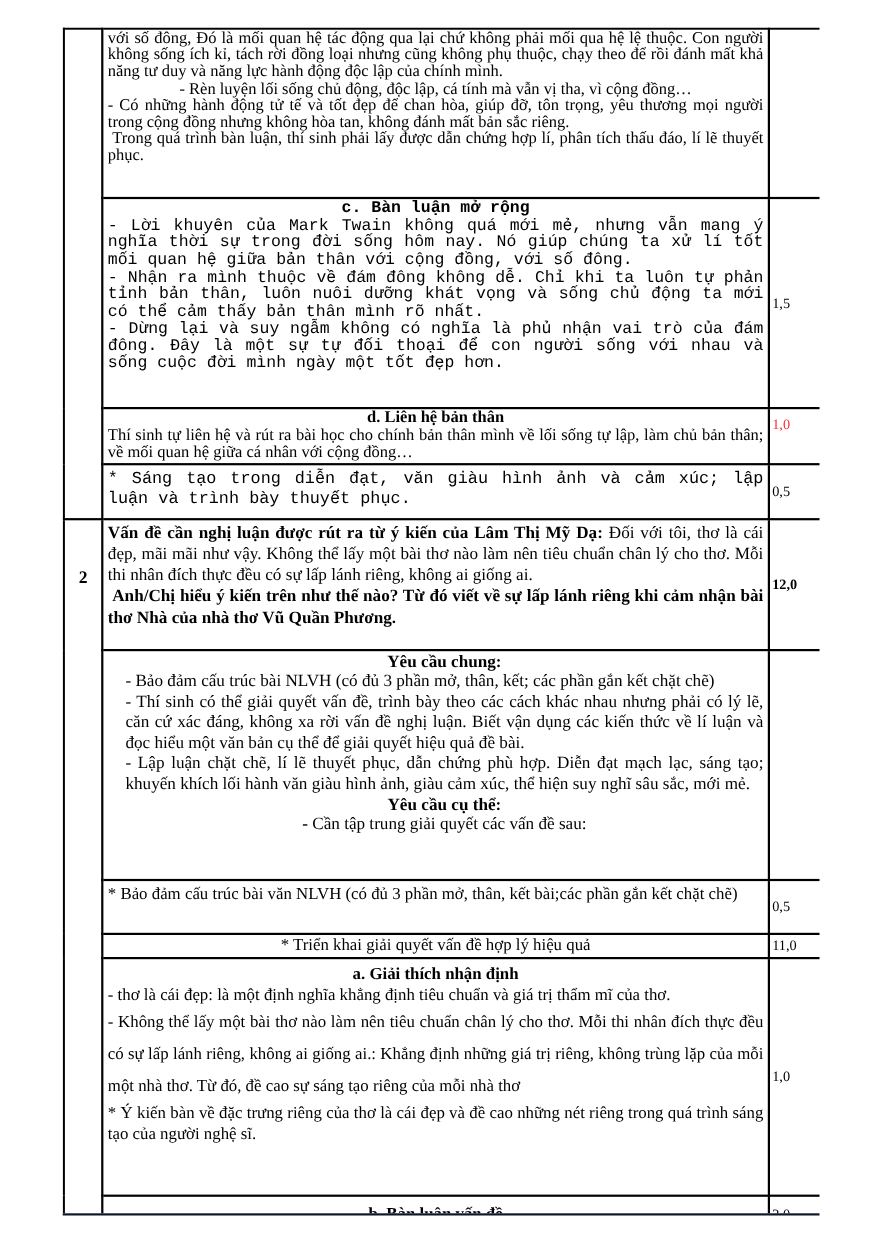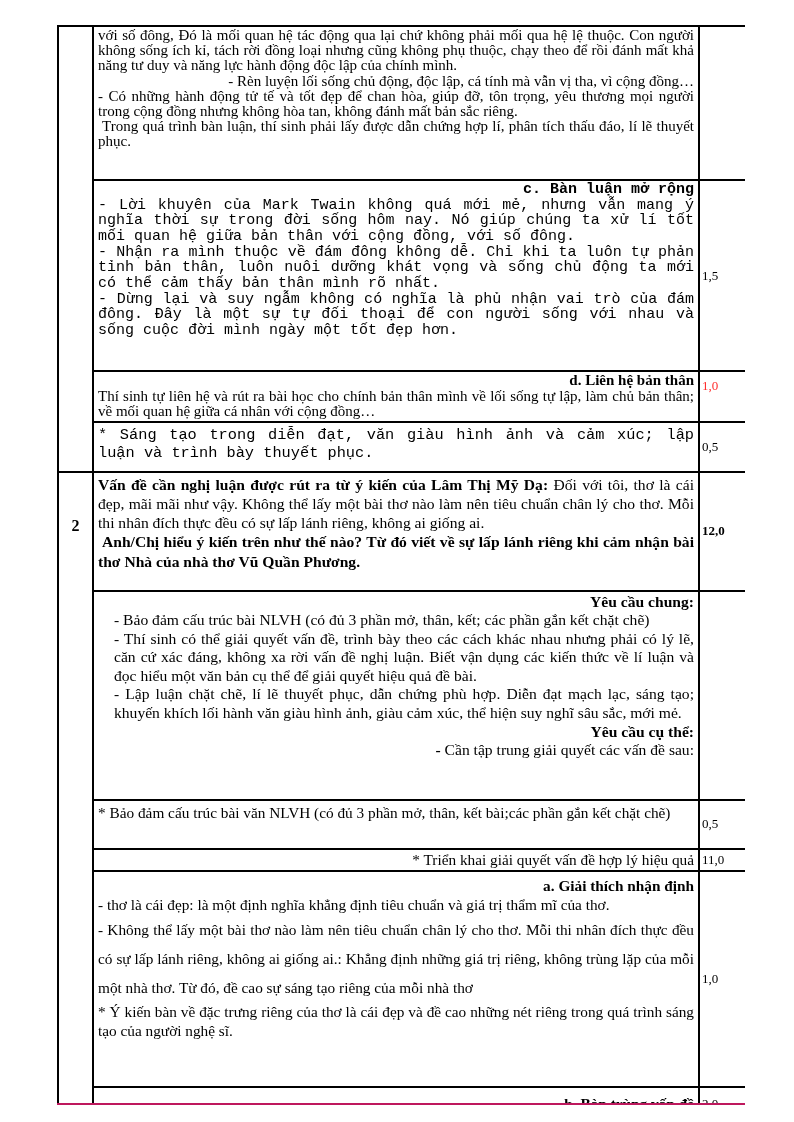--- a/index.html
+++ b/index.html
@@ -2,29 +2,29 @@
 <html><head>
 <meta charset="utf-8">
 <style>
   html,body{margin:0;padding:0;}
   body{
     width:794px;height:1122px;background:#ffffff;position:relative;
     font-family:"Liberation Serif", serif;color:#000;overflow:hidden;
   }
   .tablewrap{
     position:absolute;left:57px;top:25px;width:688px;height:1078px;
-    overflow:hidden;border-bottom:2px solid #be185d;
+    overflow:hidden;border-bottom:2px solid #0f172a;
   }
   table.rubric{border-collapse:collapse;table-layout:fixed;width:686px;}
   td{border:2px solid #000;vertical-align:top;padding:1px 4px 1px 4px;overflow:hidden;}
   td.num{width:25px;text-align:center;font-weight:bold;font-size:16px;padding-top:44px;}
   td.pts{width:45px;vertical-align:middle;padding:0 1px 0 2px;font-size:13px;text-align:left;}
   td.content{width:596px;}
   p{margin:0;padding:0;text-align:justify;}
-  p.left{text-align:right;}
+  p.left{text-align:center;}
   .b{font-weight:bold;}
   .i{}
   .bi{font-weight:bold;}
   .red{color:#ff2d2d;}
   
   tr.rA td.content{height:150px;font-size:15px;line-height:15.2px;}
   tr.rB td.content{height:187px;font-size:15px;line-height:15.65px;font-family:Liberation Mono, monospace;}
   tr.rC td.content{height:45px;font-size:15px;line-height:15.5px;}
   tr.rD td.content{height:44px;font-size:15.3px;line-height:18px;padding-top:3px;font-family:Liberation Mono, monospace;}
   tr.rE td.content{height:114px;font-size:15.6px;line-height:19.3px;padding-top:2px;}
@@ -133,21 +133,21 @@
         <p><span class="i">- thơ là cái đẹp:</span><span> là một định nghĩa khẳng định tiêu chuẩn và giá trị thẩm mĩ của thơ.</span></p>
         <p class="wide"><span class="i">- Không thể lấy một bài thơ nào làm nên tiêu chuẩn chân lý cho thơ. Mỗi thi nhân đích thực đều có sự lấp lánh riêng, không ai giống ai</span><span>.: Khẳng định những giá trị riêng, không trùng lặp của mỗi một nhà thơ. Từ đó, đề cao sự sáng tạo riêng của mỗi nhà thơ</span></p>
         <p>* Ý kiến bàn về đặc trưng riêng của thơ là cái đẹp và đề cao những nét riêng trong quá trình sáng tạo của người nghệ sĩ.</p>
       </td>
       <td class="pts">
         <span>1,0</span>
       </td>
     </tr>
     <tr class="rJ">
       <td class="content">
-        <p class="b left">b. Bàn trùng vấn đề</p>
+        <p class="b left">b. Bàn luận vấn đề</p>
 
       </td>
       <td class="pts" style="vertical-align:top;padding-top:8px;">
         <span>2,0</span>
       </td>
     </tr>
   </tbody>
     </table>
 </div>
 

